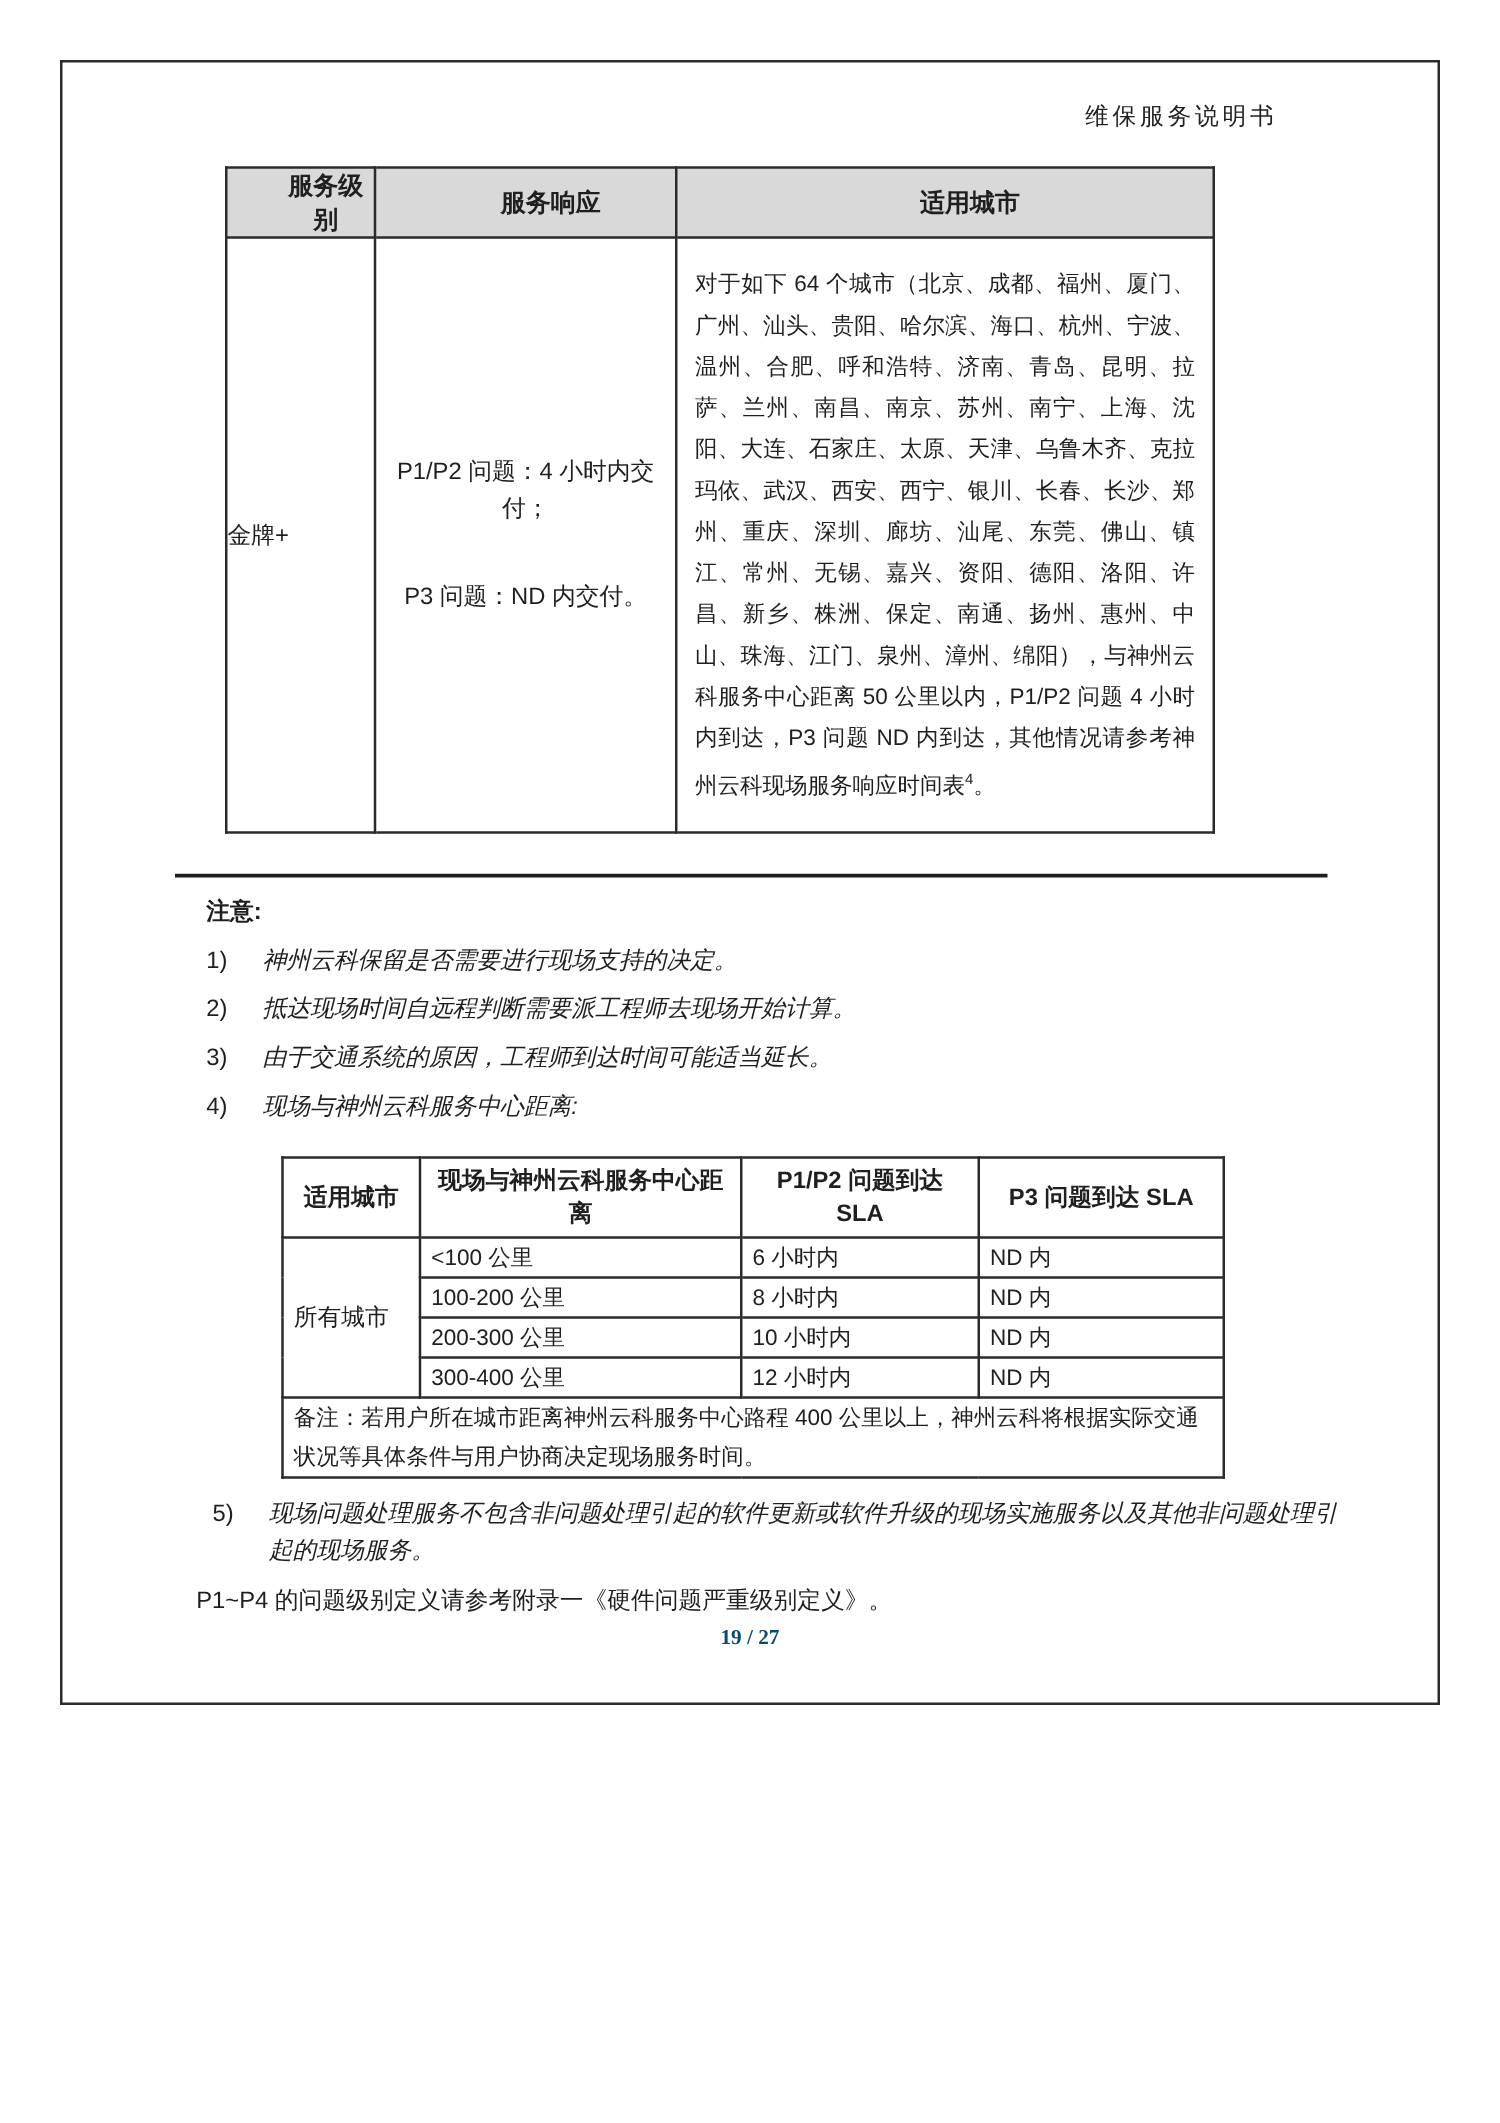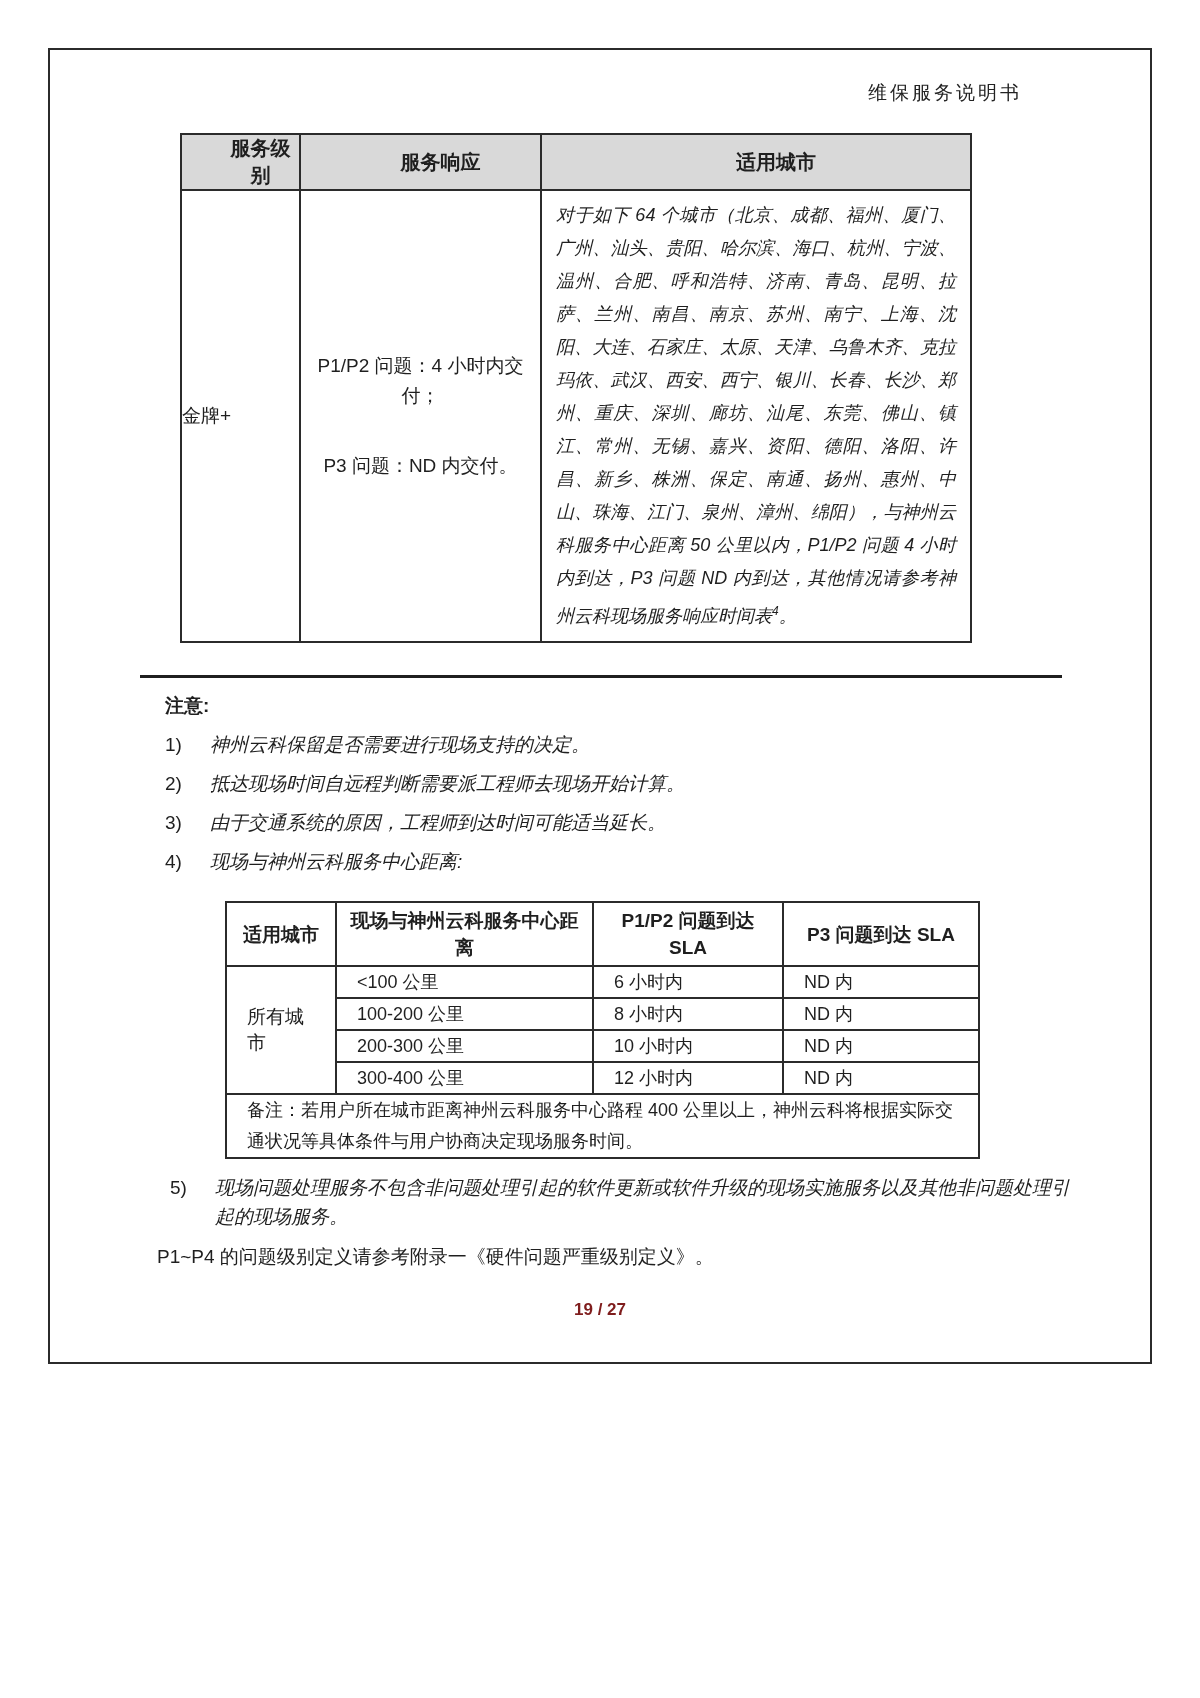--- a/index.html
+++ b/index.html
@@ -31,21 +31,21 @@
   table.service th, table.service td { border: 2px solid #2b2b2b; }
   table.service th {
     background: #d9d9d9; height: 45px;
     font-size: 20px; font-weight: bold; text-align: center; padding-left: 40px;
   }
   td.level-cell { text-align: left; vertical-align: middle; font-size: 19px; }
   td.response-cell { text-align: center; vertical-align: middle; font-size: 19px; padding: 0 16px; line-height: 30px; }
   td.response-cell p + p { margin-top: 40px; }
   td.cities-cell {
     vertical-align: middle; font-size: 18px; line-height: 33px;
-    padding: 8px 14px; text-align: justify; font-style: italic;
+    padding: 20px 14px; text-align: justify;
   }
   td.cities-cell sup { font-size: 12px; }
 
   
   .divider { margin: 32px 0 0 90px; width: 922px; height: 3px; background: #1f1f1f; }
   .notes { margin: 14px 0 0 115px; width: 915px; font-size: 19px; }
   .notes-heading { font-weight: bold; line-height: 27px; }
   .note-item { display: flex; margin-top: 12px; line-height: 27px; }
   .note-num { width: 45px; flex: 0 0 45px; }
   .note-text { flex: 1; font-style: italic; }
@@ -56,33 +56,33 @@
     width: 753px;
     border-collapse: collapse; table-layout: fixed;
     font-size: 18px;
   }
   table.sla th, table.sla td { border: 2px solid #2b2b2b; }
   table.sla th {
     height: 64px; font-size: 19px; font-weight: bold;
     text-align: center; vertical-align: middle; padding: 0 12px; line-height: 27px;
     background: #fff;
   }
-  table.sla td { height: 32px; padding: 0 20px; text-align: left; vertical-align: middle; }
+  table.sla td { height: 32px; padding: 0 8px; text-align: left; vertical-align: middle; }
   td.scope-cell { text-align: center; vertical-align: middle; font-size: 19px; }
   td.remark-cell { padding: 5px 12px; line-height: 31px; height: auto; }
 
   
   .note5 { display: flex; margin: 14px 0 0 120px; width: 905px; font-size: 19px; line-height: 29px; }
   .doc-footnote { margin: 12px 0 0 107px; font-size: 19px; line-height: 28px; }
 
   .page-number {
     position: absolute; bottom: 42px; left: 0; width: 100%;
     text-align: center;
-    font-family: Liberation Sans, sans-serif;
-    font-size: 17px; font-weight: bold; color: #7f1d1d;
+    font-family: Liberation Serif, serif;
+    font-size: 17px; font-weight: bold; color: #0c4a6e;
   }
 </style>
 </head>
 <body>
 
 <div class="page">
   <div class="frame">
 
     <div class="doc-header">维保服务说明书</div>
 

